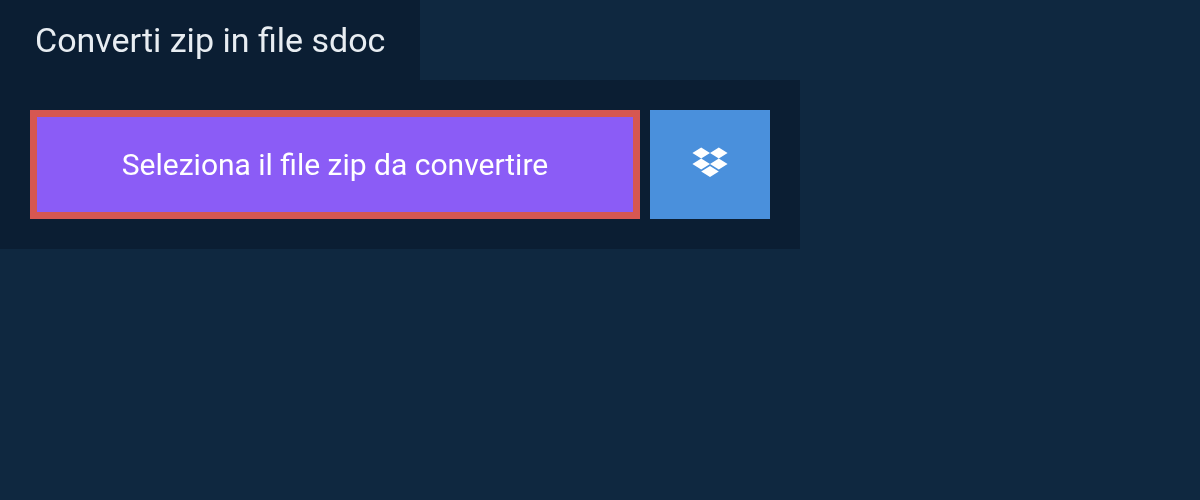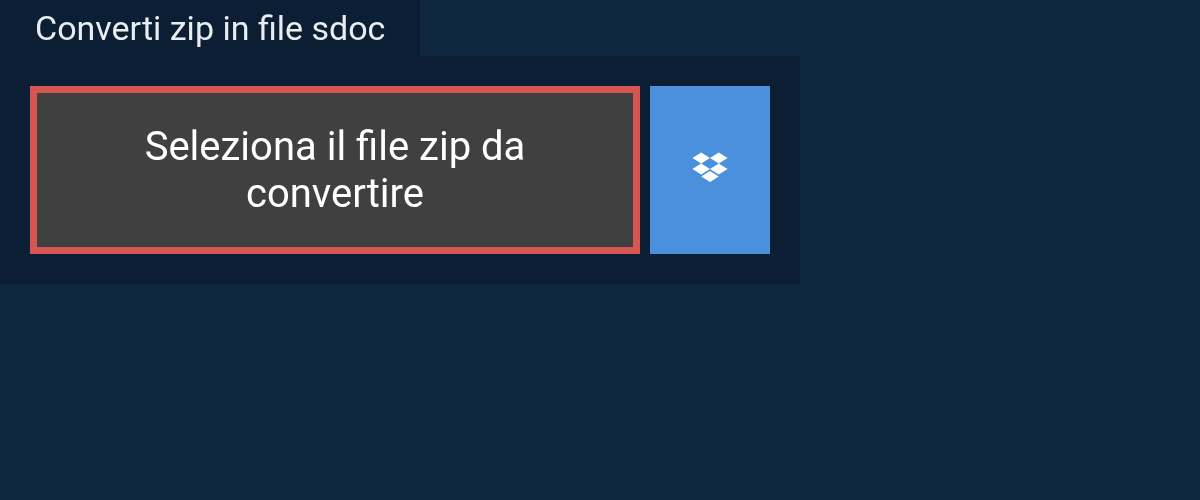--- a/index.html
+++ b/index.html
@@ -10,41 +10,41 @@
     body {
       width: 1200px;
       height: 500px;
       background: #0f2840;
       font-family: -apple-system, BlinkMacSystemFont, "Segoe UI", Roboto, sans-serif;
       overflow: hidden;
     }
     .tab-container {
       background: #0b1e33;
       display: inline-block;
-      padding: 8px 35px;
+      padding: 20px 35px;
       margin: 0;
     }
     .tab-label {
       color: #e8edf2;
       font-size: 34px;
       font-weight: 400;
     }
     .content-panel {
       background: #0b1e33;
       width: 800px;
       padding: 30px;
       display: flex;
       gap: 10px;
     }
     .select-button {
       flex: 1;
-      background: #404040;
+      background: #8b5cf6;
       border: 7px solid #d65751;
       color: #ffffff;
-      font-size: 40px;
+      font-size: 30px;
       font-weight: 400;
       padding: 30px 20px;
       text-align: center;
       cursor: pointer;
       display: flex;
       align-items: center;
       justify-content: center;
     }
     .dropbox-button {
       width: 120px;

